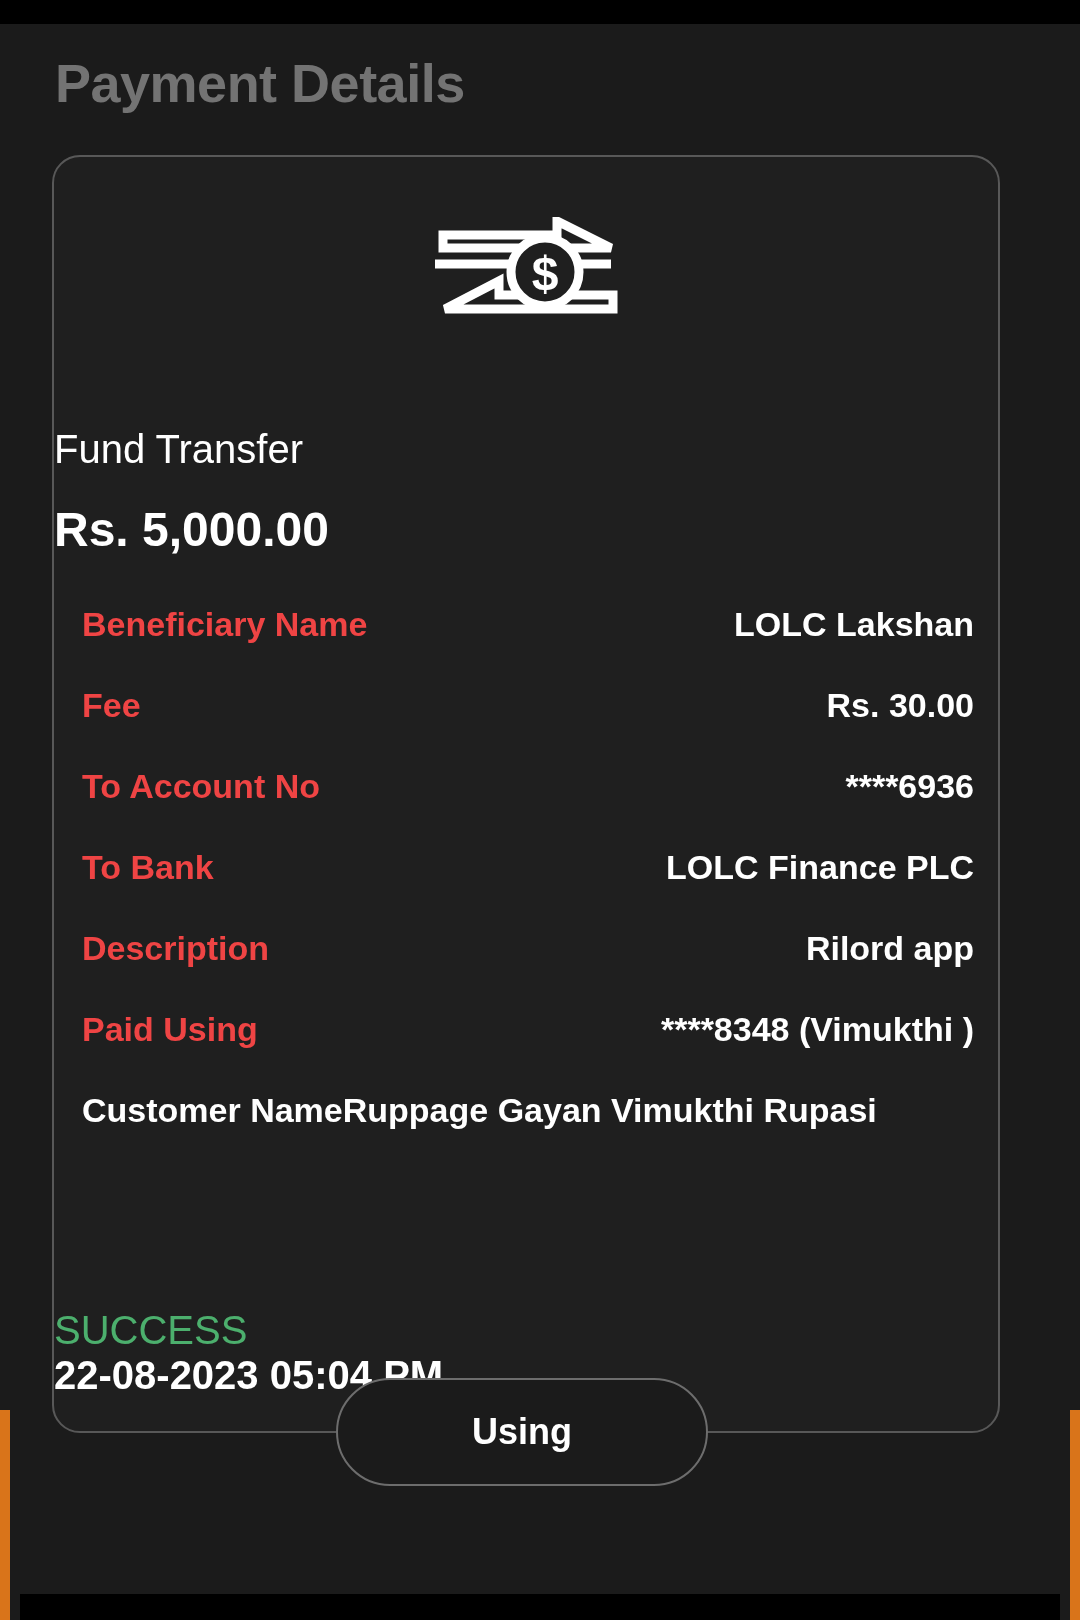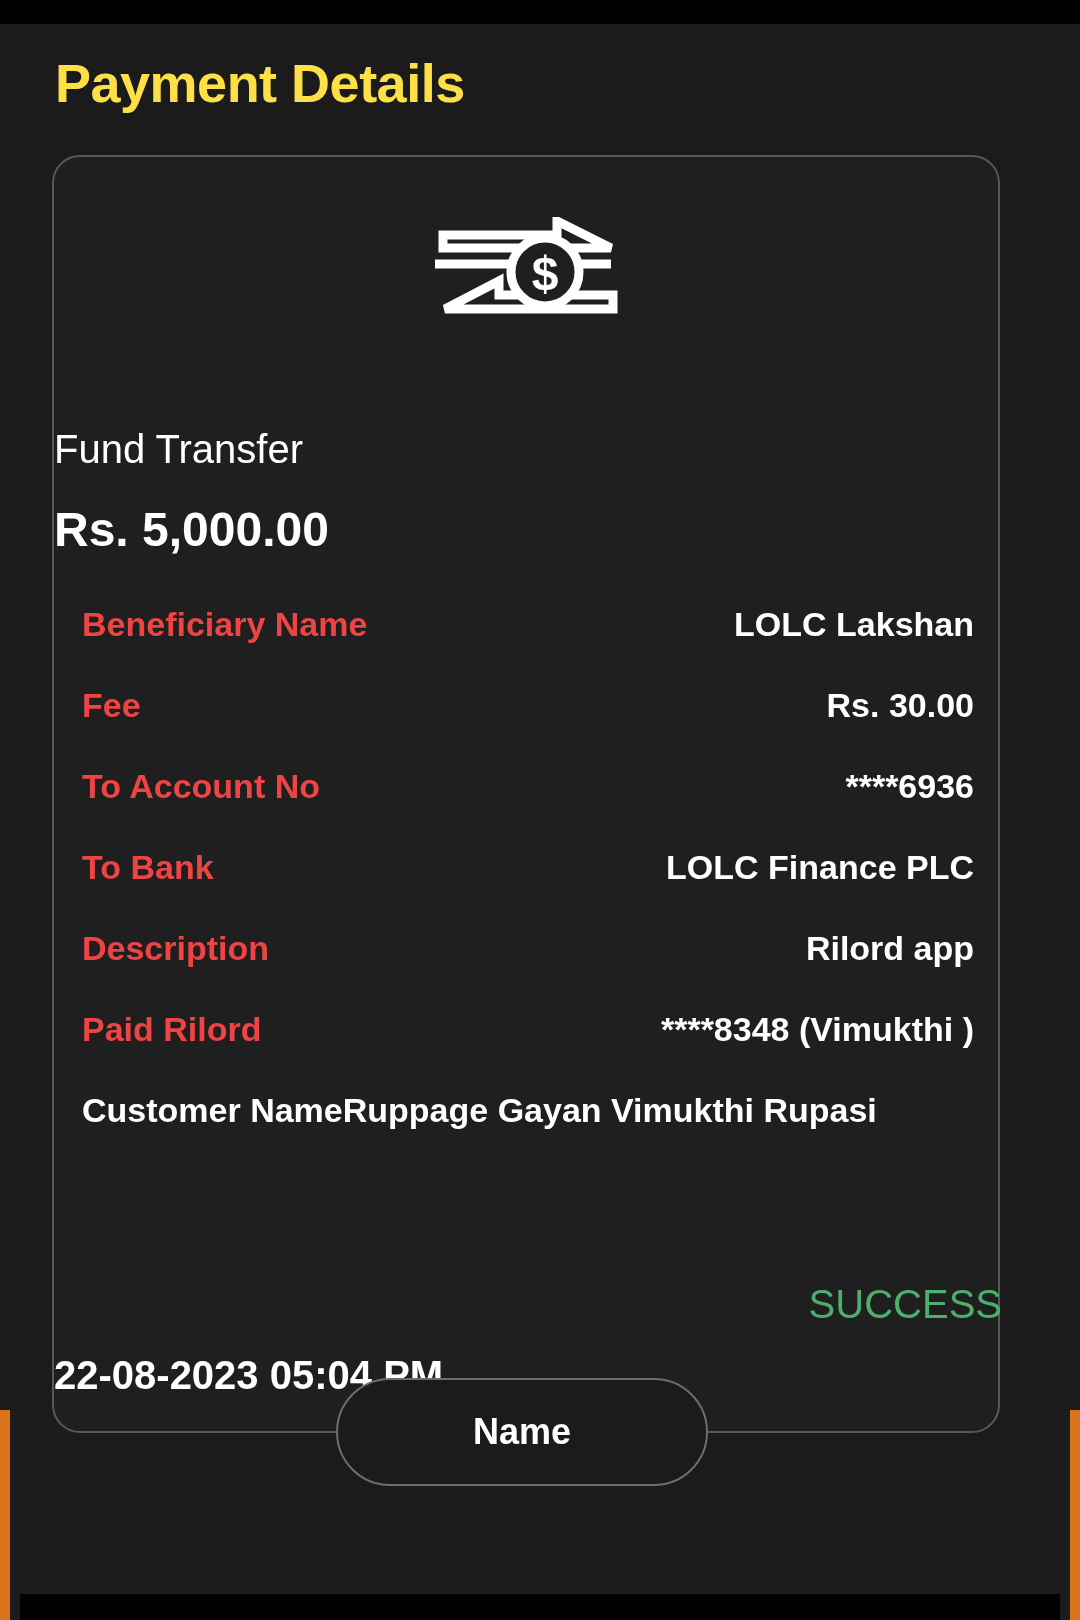--- a/index.html
+++ b/index.html
@@ -51,21 +51,21 @@
     height: 210px;
     background: #1b1b1b;
   }
 
   .page-title {
     position: absolute;
     top: 52px;
     left: 55px;
     font-size: 54px;
     font-weight: bold;
-    color: #fde047;
+    color: #737373;
     letter-spacing: -0.5px;
   }
 
   .card {
     position: absolute;
     top: 155px;
     left: 52px;
     width: 948px;
     height: 1278px;
     border: 2px solid #585858;
@@ -139,24 +139,24 @@
     height: 81px;
     font-size: 34px;
     font-weight: bold;
     color: #ffffff;
     white-space: nowrap;
     overflow: visible;
   }
 
   .status {
     position: absolute;
-    top: 1125px;
-    left: 0;
-    width: 948px;
-    text-align: right;
+    top: 1151px;
+    left: 0;
+    width: 948px;
+    text-align: left;
     font-size: 40px;
     color: #4caf6d;
   }
 
   .timestamp {
     position: absolute;
     top: 1196px;
     left: 0;
     width: 948px;
     text-align: left;
@@ -225,32 +225,32 @@
       </div>
       <div class="row">
         <span class="label">To Bank</span>
         <span class="value">LOLC Finance PLC</span>
       </div>
       <div class="row">
         <span class="label">Description</span>
         <span class="value">Rilord app</span>
       </div>
       <div class="row">
-        <span class="label">Paid Rilord</span>
+        <span class="label">Paid Using</span>
         <span class="value">****8348 (Vimukthi )</span>
       </div>
       <div class="row-overflow">Customer NameRuppage Gayan Vimukthi Rupasi</div>
     </div>
 
     <div class="status">SUCCESS</div>
     <div class="timestamp">22-08-2023 05:04 PM</div>
 
   </div>
 
-  <button class="back-button">Name</button>
+  <button class="back-button">Using</button>
 
   <div class="bottom-bar"></div>
   <div class="edge-left"></div>
   <div class="edge-right"></div>
   <div class="edge-left-inner" style="left:10px;"></div>
   <div class="edge-right-inner" style="right:10px;"></div>
 
 </div>
 
 </body></html>

